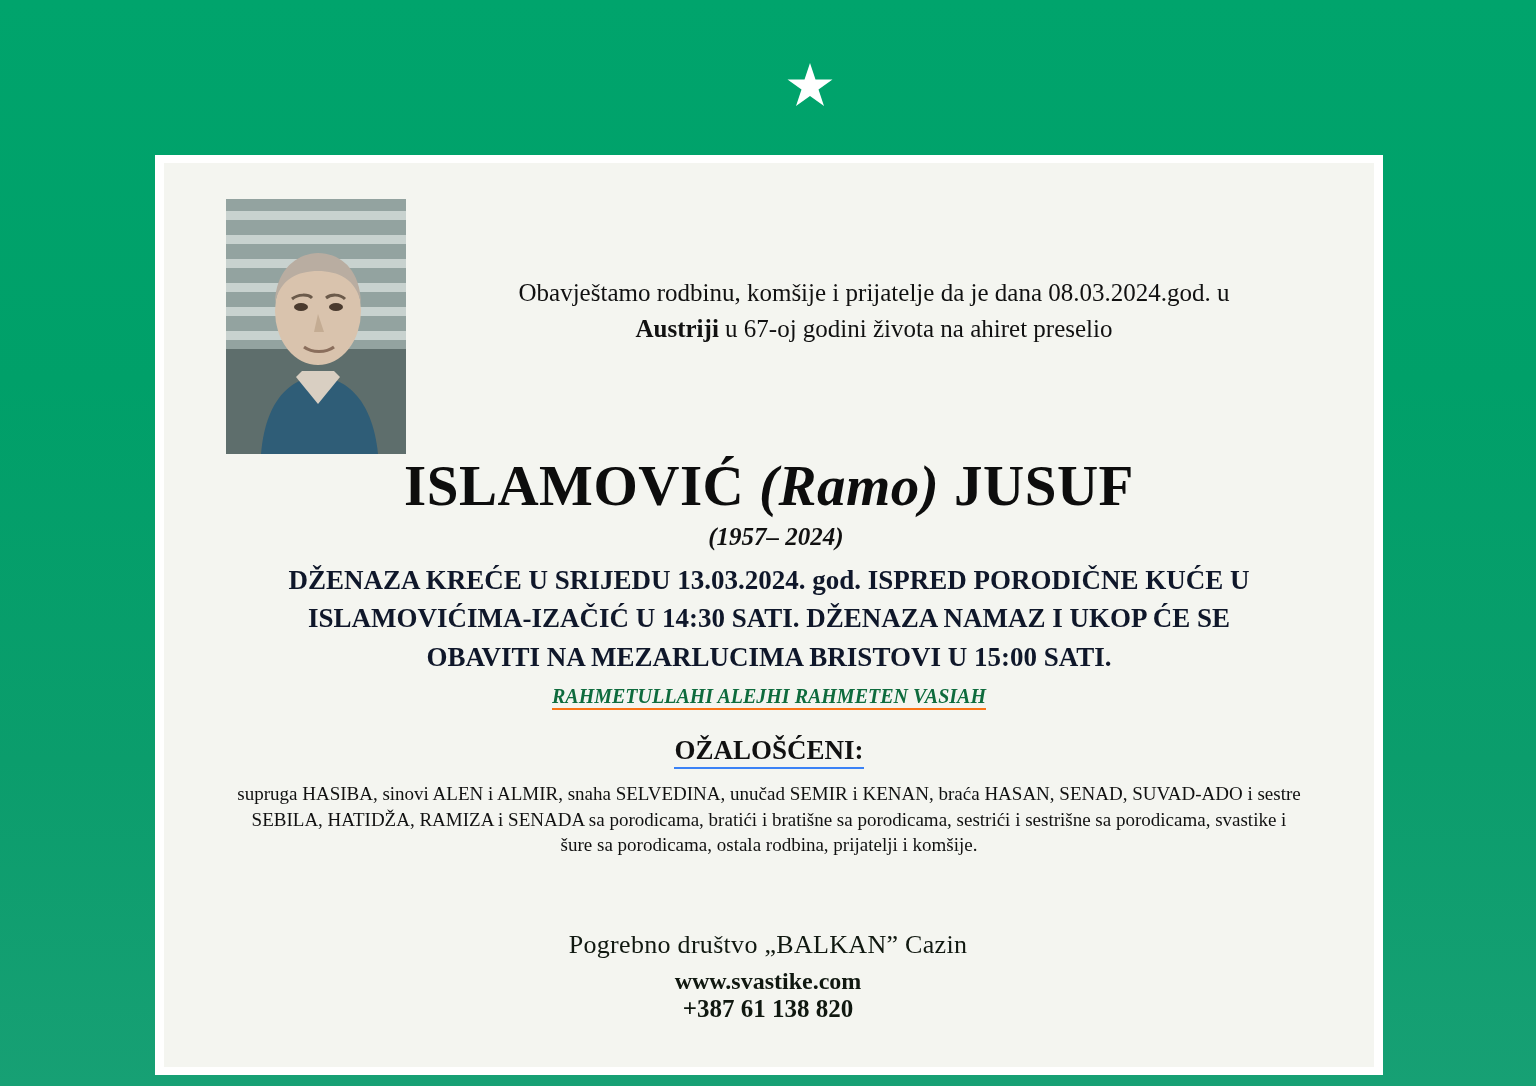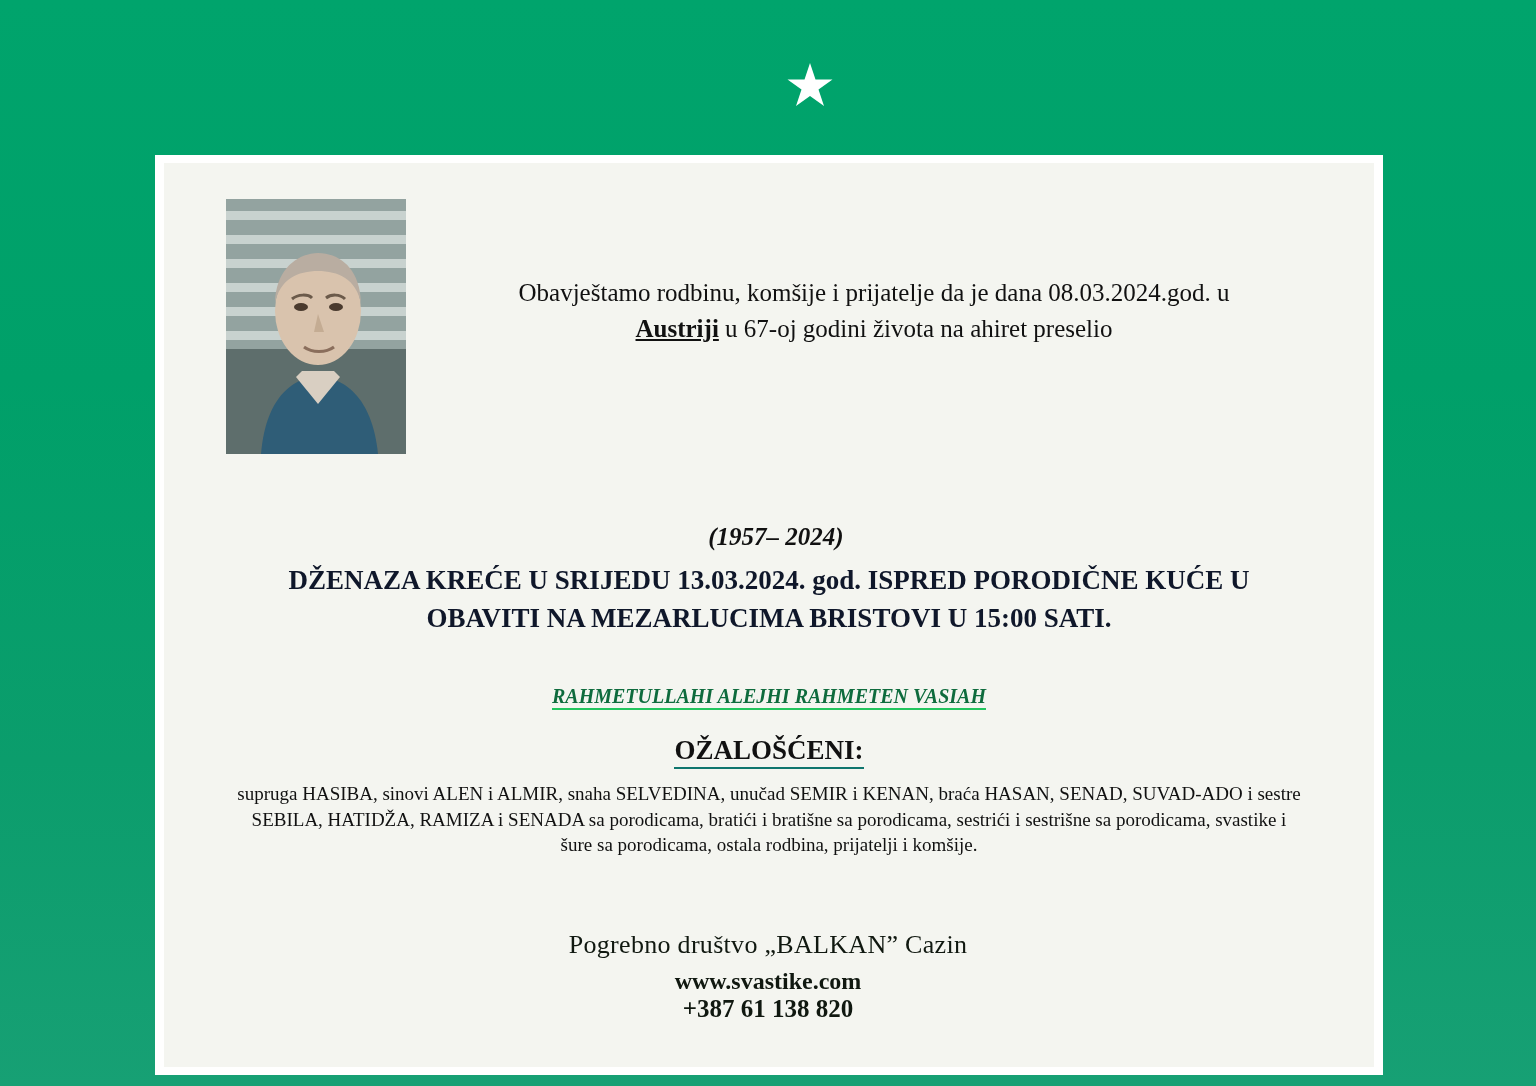--- a/index.html
+++ b/index.html
@@ -82,21 +82,21 @@
   .notice-text {
     position: absolute;
     left: 250px;
     right: 40px;
     top: 112px;
     text-align: center;
     font-size: 25px;
     line-height: 1.45;
     color: #111;
   }
-  .notice-text b { font-weight: bold; text-decoration: underline; }
+  .notice-text b { font-weight: bold; }
 
   .name {
     position: absolute;
     left: 0;
     right: 0;
     top: 290px;
     text-align: center;
     font-size: 57px;
     font-weight: bold;
     letter-spacing: 0.5px;
@@ -137,36 +137,36 @@
     left: 0;
     right: 0;
     top: 522px;
     text-align: center;
     font-size: 20px;
     font-weight: bold;
     font-style: italic;
     color: #0e6b3d;
   }
   .rahmet span {
-    border-bottom: 2px solid #22c55e;
+    border-bottom: 2px solid #f97316;
     padding-bottom: 1px;
   }
 
   .mourners-title {
     position: absolute;
     left: 0;
     right: 0;
     top: 572px;
     text-align: center;
     font-size: 27px;
     font-weight: bold;
     color: #111;
   }
   .mourners-title span {
-    border-bottom: 2px solid #0f766e;
+    border-bottom: 2px solid #3b82f6;
     padding-bottom: 2px;
   }
 
   .mourners {
     position: absolute;
     left: 70px;
     right: 70px;
     top: 618px;
     text-align: center;
     font-size: 19px;
@@ -241,25 +241,31 @@
         </svg>
       </div>
 
       <div class="notice-text">
         <div>Obavještamo rodbinu, komšije i prijatelje da je dana 08.03.2024.god. u</div>
         <div>
           <b>Austriji</b><span> u  67-oj godini života na ahiret preselio</span>
         </div>
       </div>
 
+      <div class="name">
+        <span>ISLAMOVIĆ</span>
+        <span class="paren">(Ramo)</span>
+        <span>JUSUF</span>
+      </div>
 
       <div class="years">(1957– 2024)</div>
 
       <div class="details">
         <div>DŽENAZA KREĆE U SRIJEDU 13.03.2024. god. ISPRED PORODIČNE KUĆE U</div>
+        <div>ISLAMOVIĆIMA-IZAČIĆ U 14:30 SATI. DŽENAZA NAMAZ I UKOP ĆE SE</div>
         <div>OBAVITI NA MEZARLUCIMA BRISTOVI U 15:00 SATI.</div>
       </div>
 
       <div class="rahmet">
         <span>RAHMETULLAHI ALEJHI RAHMETEN VASIAH</span>
       </div>
 
       <div class="mourners-title">
         <span>OŽALOŠĆENI:</span>
       </div>

